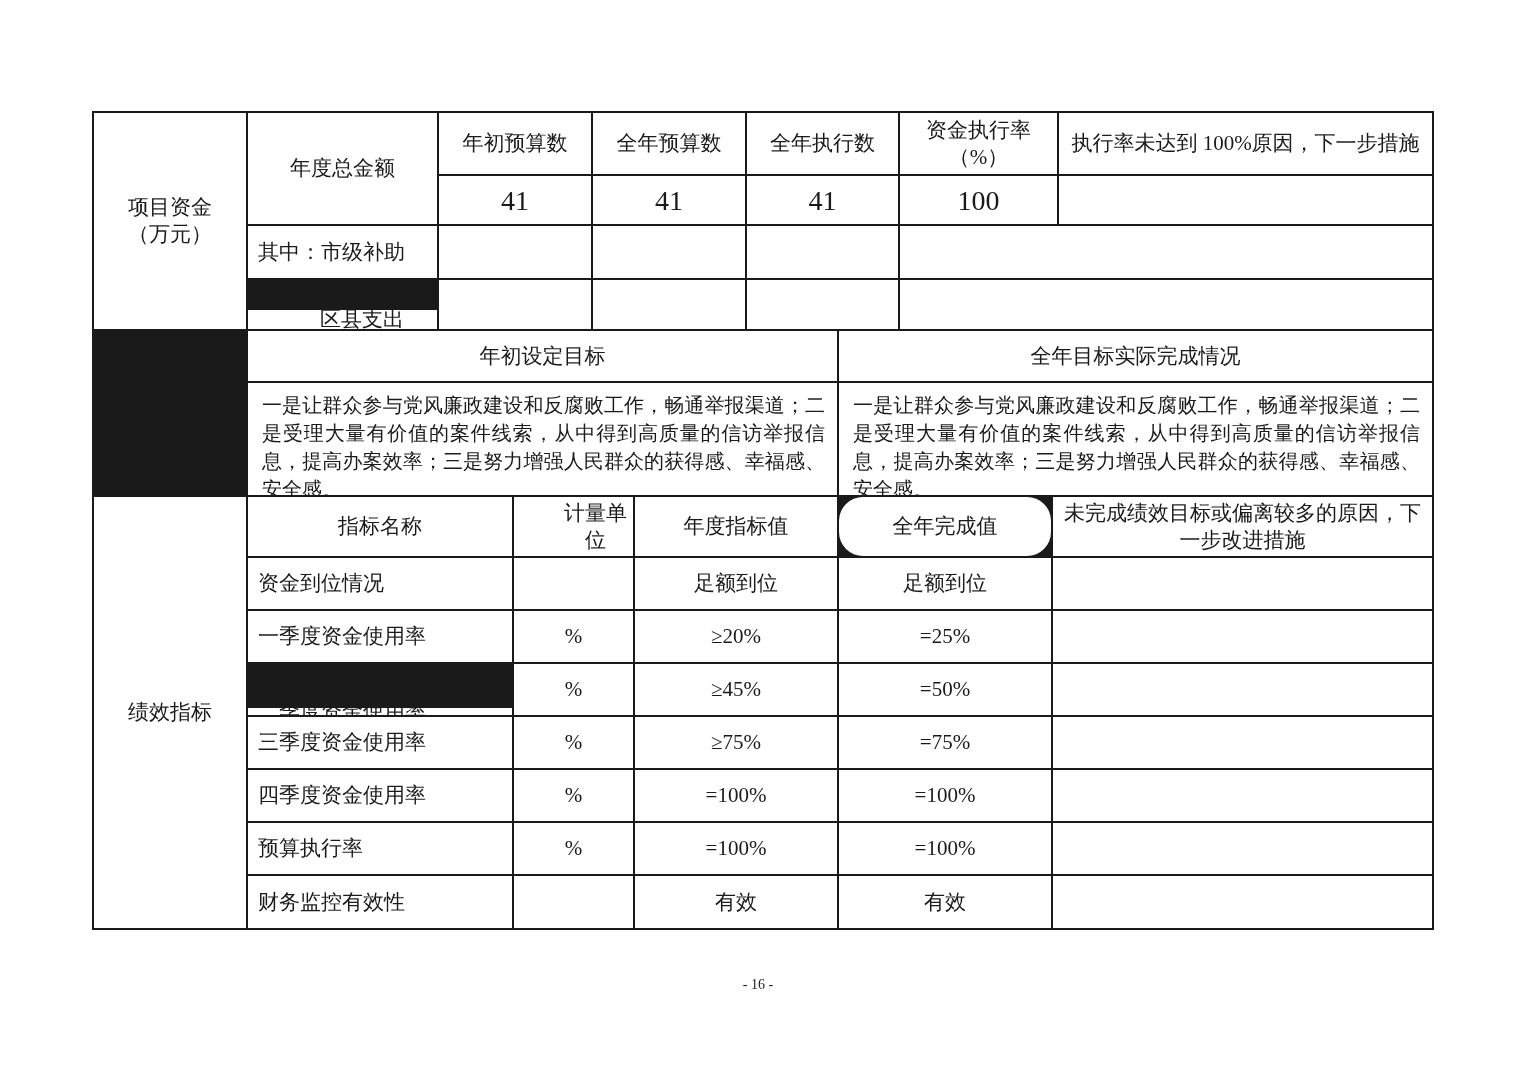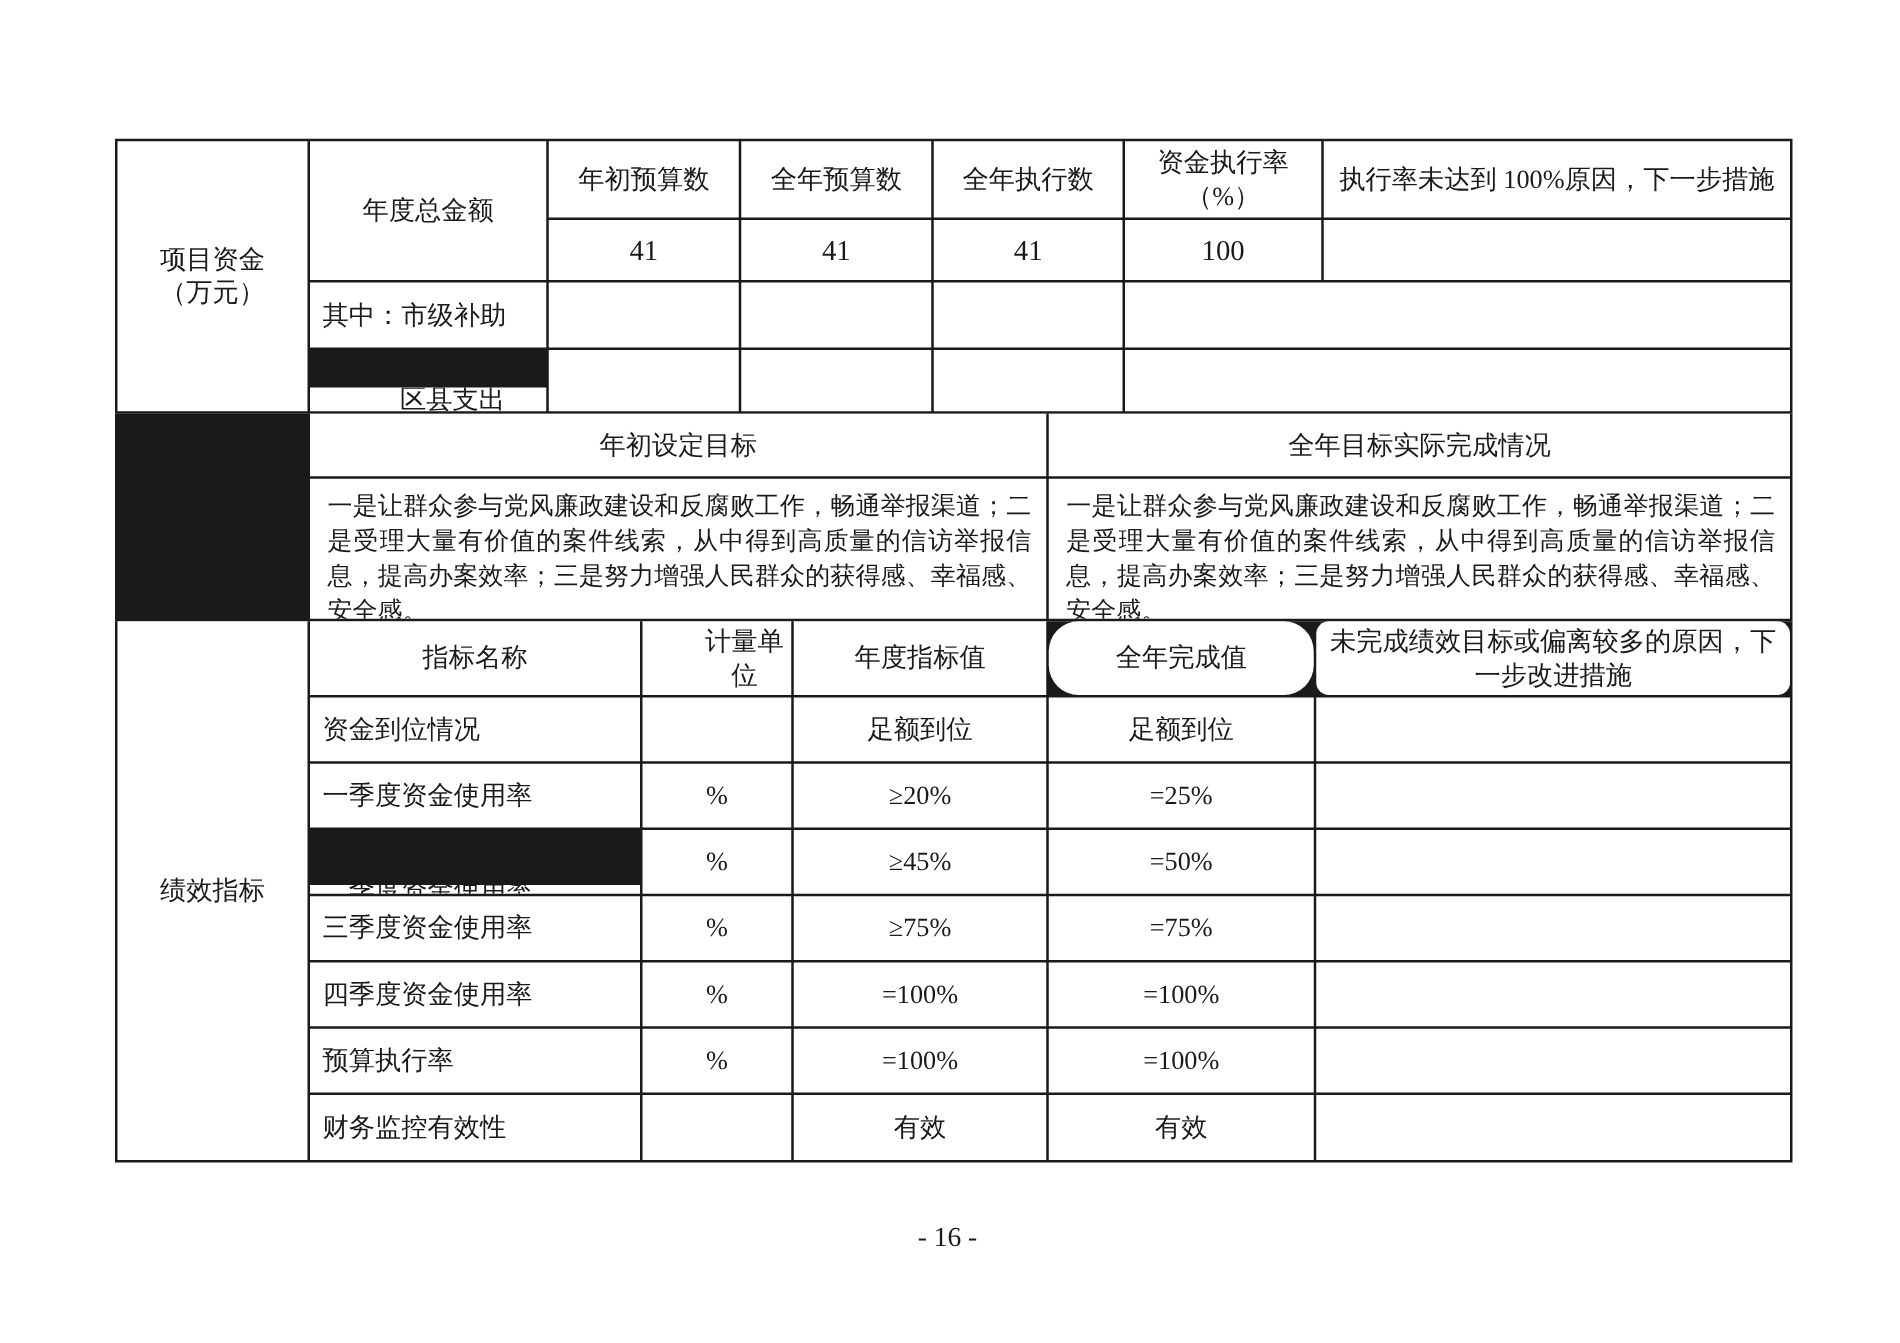--- a/index.html
+++ b/index.html
@@ -41,34 +41,34 @@
     justify-content:center;
     text-align:center;
     font-size:21px;
     line-height:27px;
     box-sizing:border-box;
     overflow:hidden;
   }
   .col{flex-direction:column;}
   .c.left{justify-content:flex-start;text-align:center;padding-left:10px;}
   .c.indent{justify-content:flex-start;text-align:left;padding-left:72px;}
-  .num{font-size:23px;}
+  .num{font-size:28px;}
   .goal{
     display:block;
     text-align:justify;
     padding:8px 12px 6px 14px;
     line-height:28px;
     font-size:20px;
   }
-  .hdr-wrap{padding:0 10px;border-radius:10px;}
+  .hdr-wrap{padding:0 10px;}
   .footer{
     position:absolute;
     left:0;top:977px;width:1516px;
     text-align:center;
-    font-size:22px;
+    font-size:14px;
   }
 </style>
 </head>
 <body>
 
 <div class="sheet">
 
   <div class="tbl s1">
     <div class="c col" style="grid-row:1 / span 4;grid-column:1;">
       <span>项目资金</span>

